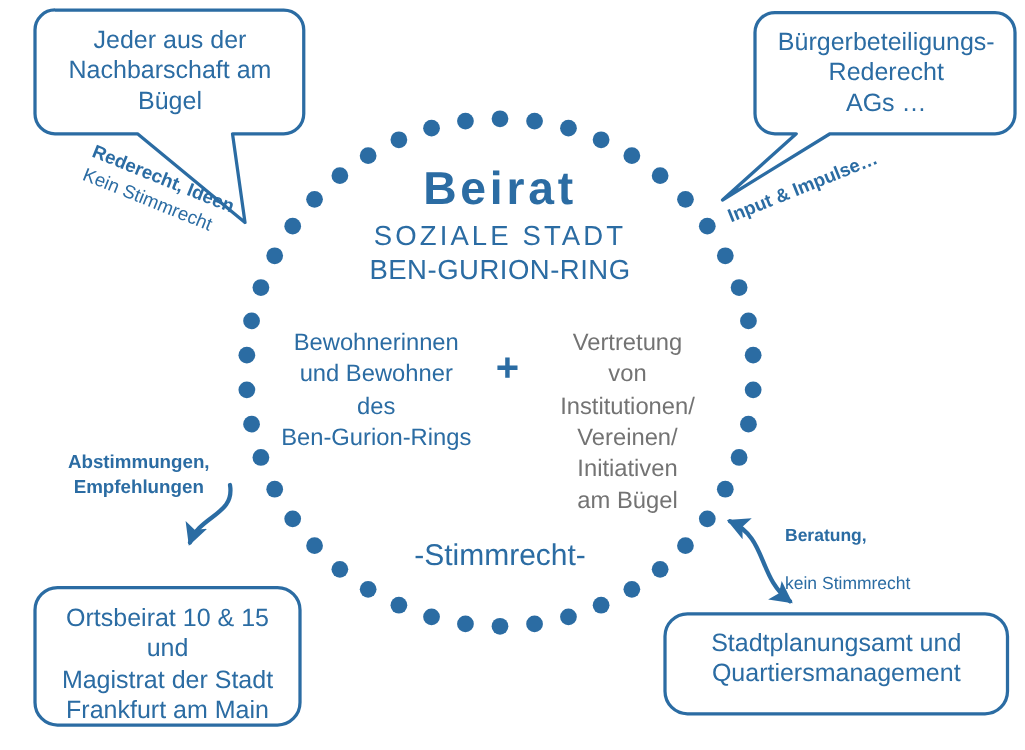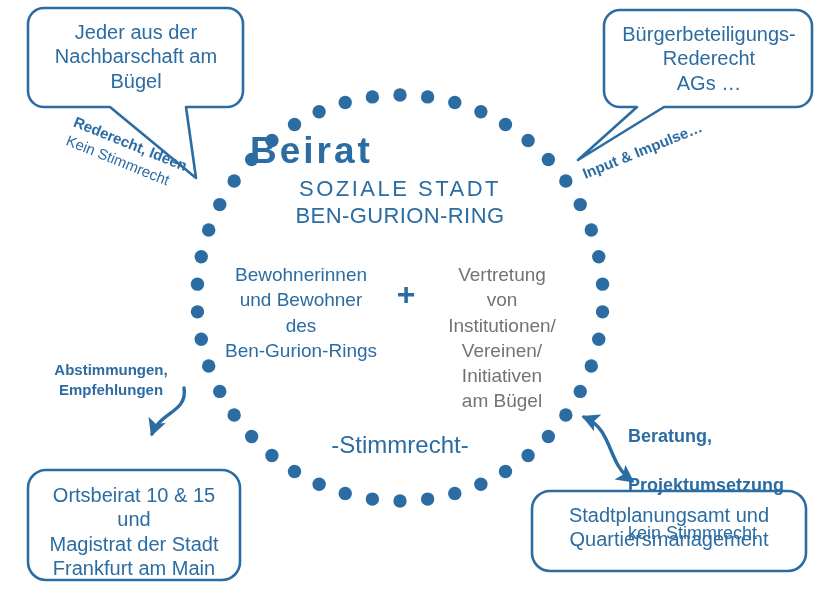--- a/index.html
+++ b/index.html
@@ -48,21 +48,21 @@
     text-align: center;
     font-size: 20px;
     color: #2B6CA3;
   }
   #box-bottom-left-text  { left: 36px;  top: 483px; width: 196px; }
   #box-bottom-right-text { left: 540px; top: 503px; width: 258px; }
 
   
   #ring-title {
     left: 250px; top: 128px; width: 300px;
-    text-align: left;
+    text-align: center;
     font-size: 37px;
     font-weight: bold;
     letter-spacing: 3px;
     color: #2B6CA3;
   }
   #ring-sub1 {
     left: 250px; top: 176px; width: 300px;
     text-align: center;
     font-size: 22px;
     letter-spacing: 2.5px;
@@ -132,21 +132,21 @@
     text-align: center;
     font-size: 15px;
     font-weight: bold;
     line-height: 1.35;
     color: #2B6CA3;
   }
 
   #label-beratung {
     left: 628px; top: 400px; width: 180px;
     text-align: left;
-    font-size: 18px;
+    font-size: 14px;
     line-height: 1.35;
     color: #2B6CA3;
   }
   #label-beratung .b1,
   #label-beratung .b2 { font-weight: bold; display: block; }
   #label-beratung .b3 { font-weight: normal; display: block; }
 </style>
 </head>
 <body>
 
@@ -269,17 +269,16 @@
     <span class="l2">Kein Stimmrecht</span>
   </div>
 
   <div class="txt" id="label-input">Input &amp; Impulse…</div>
 
   <div class="txt" id="label-abstimmungen">Abstimmungen,
 Empfehlungen</div>
 
   <div class="txt" id="label-beratung">
     <span class="b1">Beratung,</span>
-    <span class="b2">Projektumsetzung</span>
     <span class="b3">kein Stimmrecht</span>
   </div>
 
 </div>
 
 </body></html>

